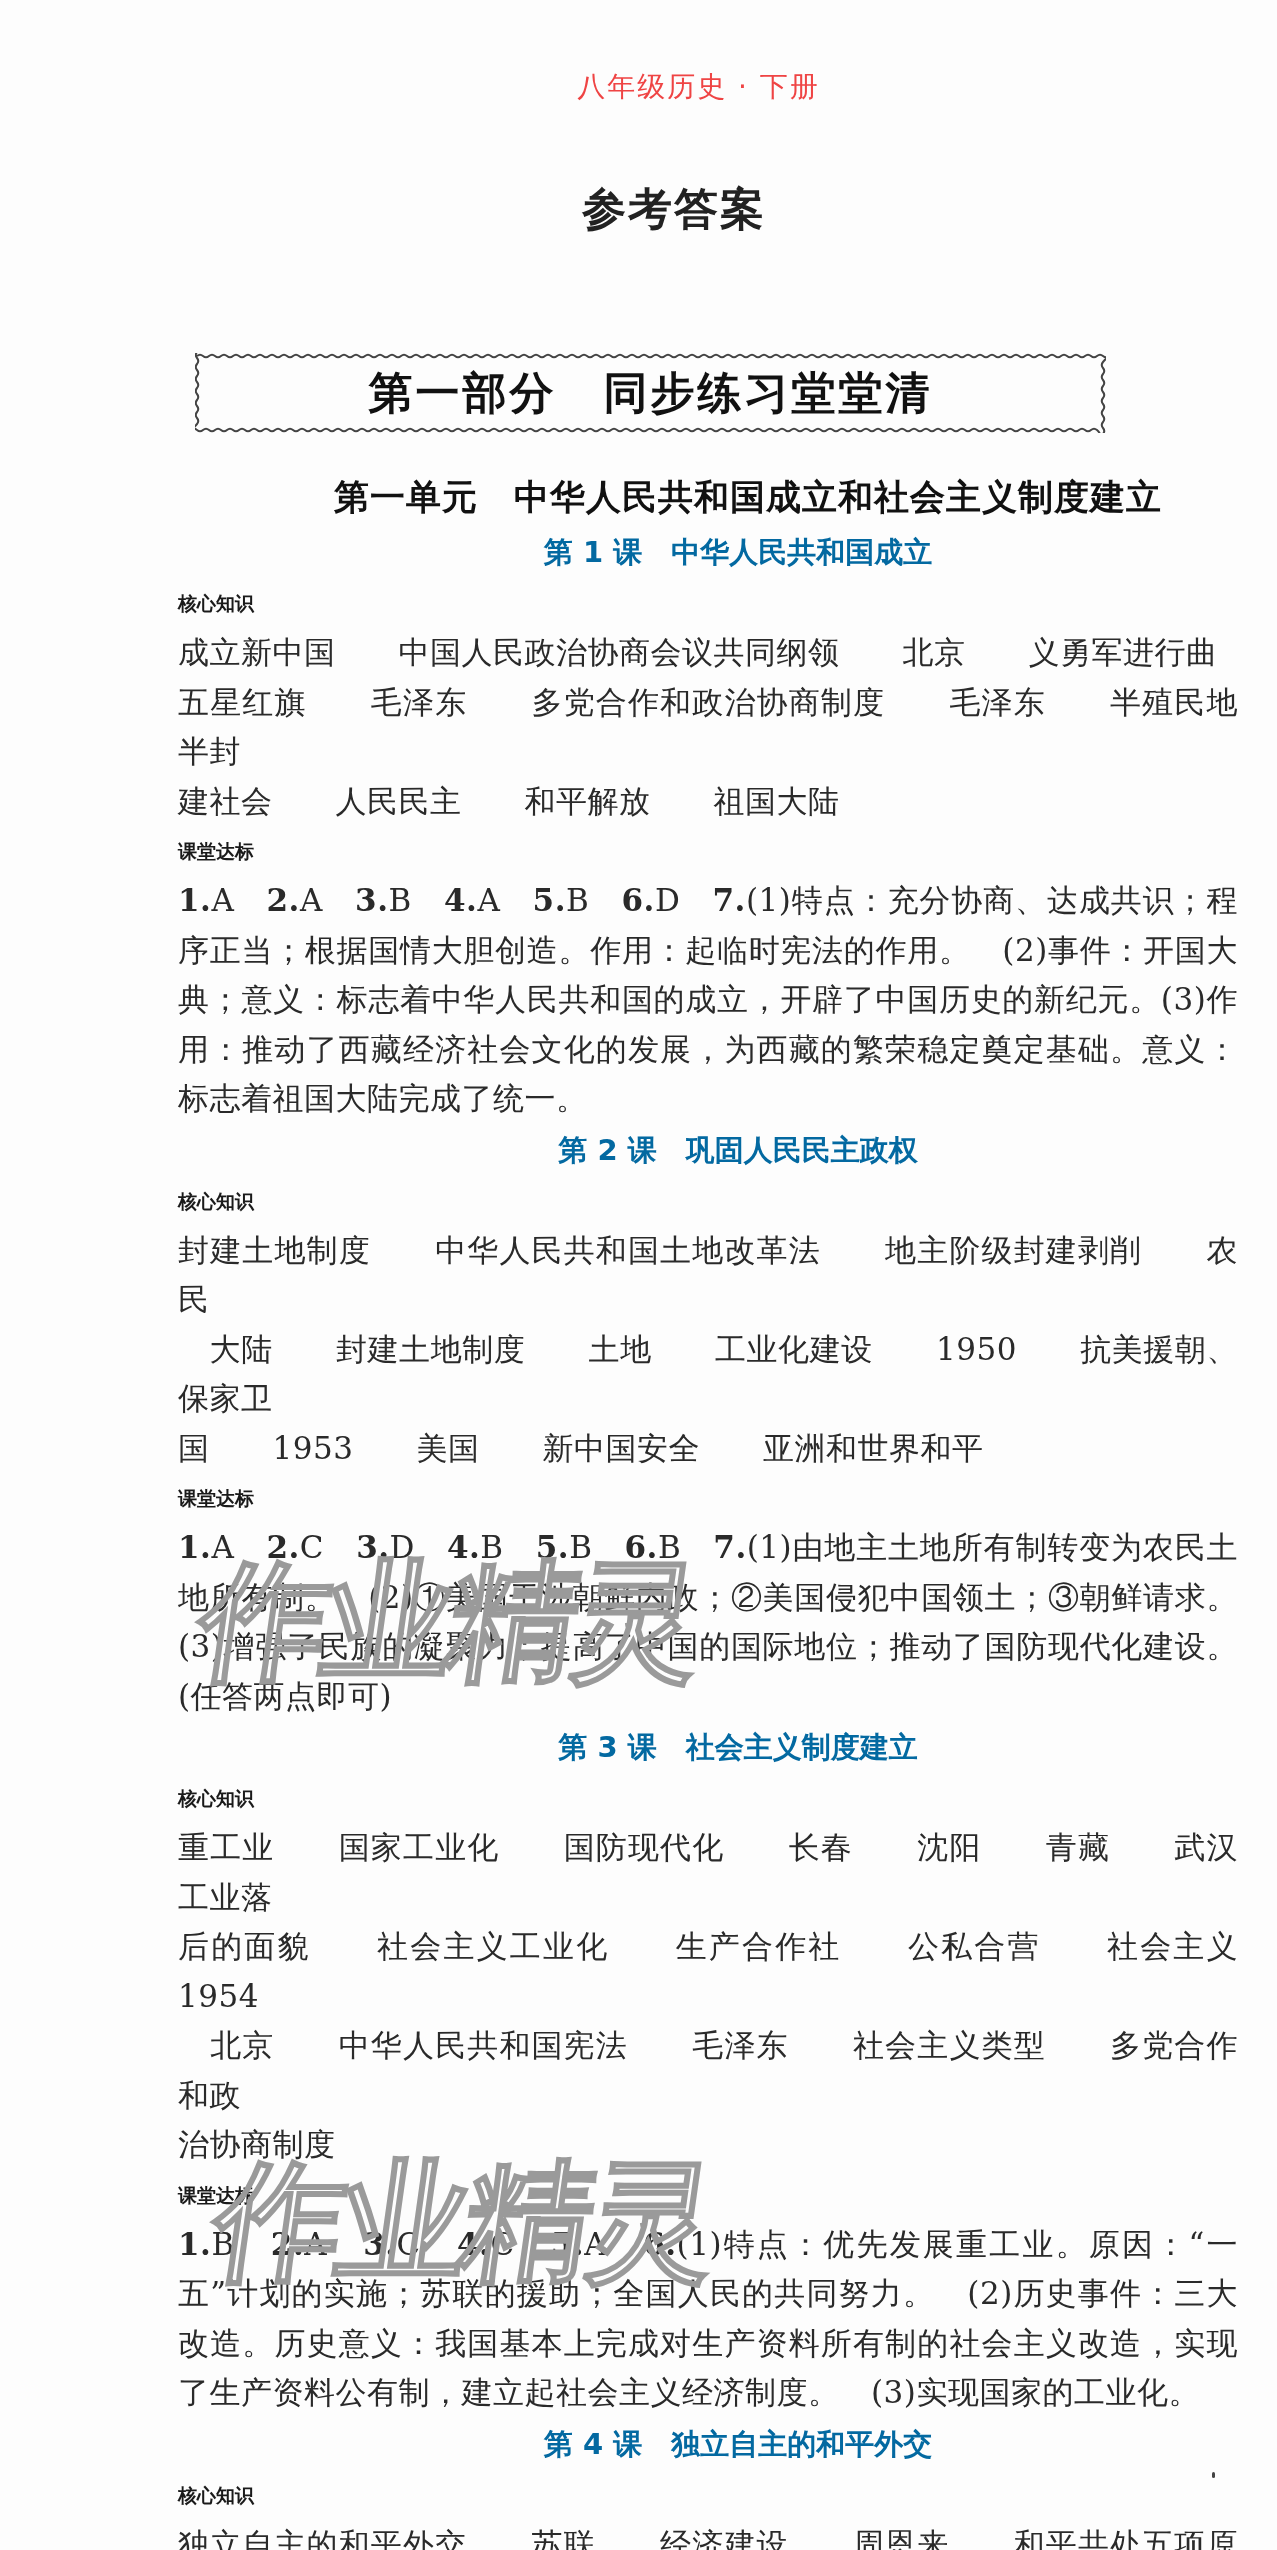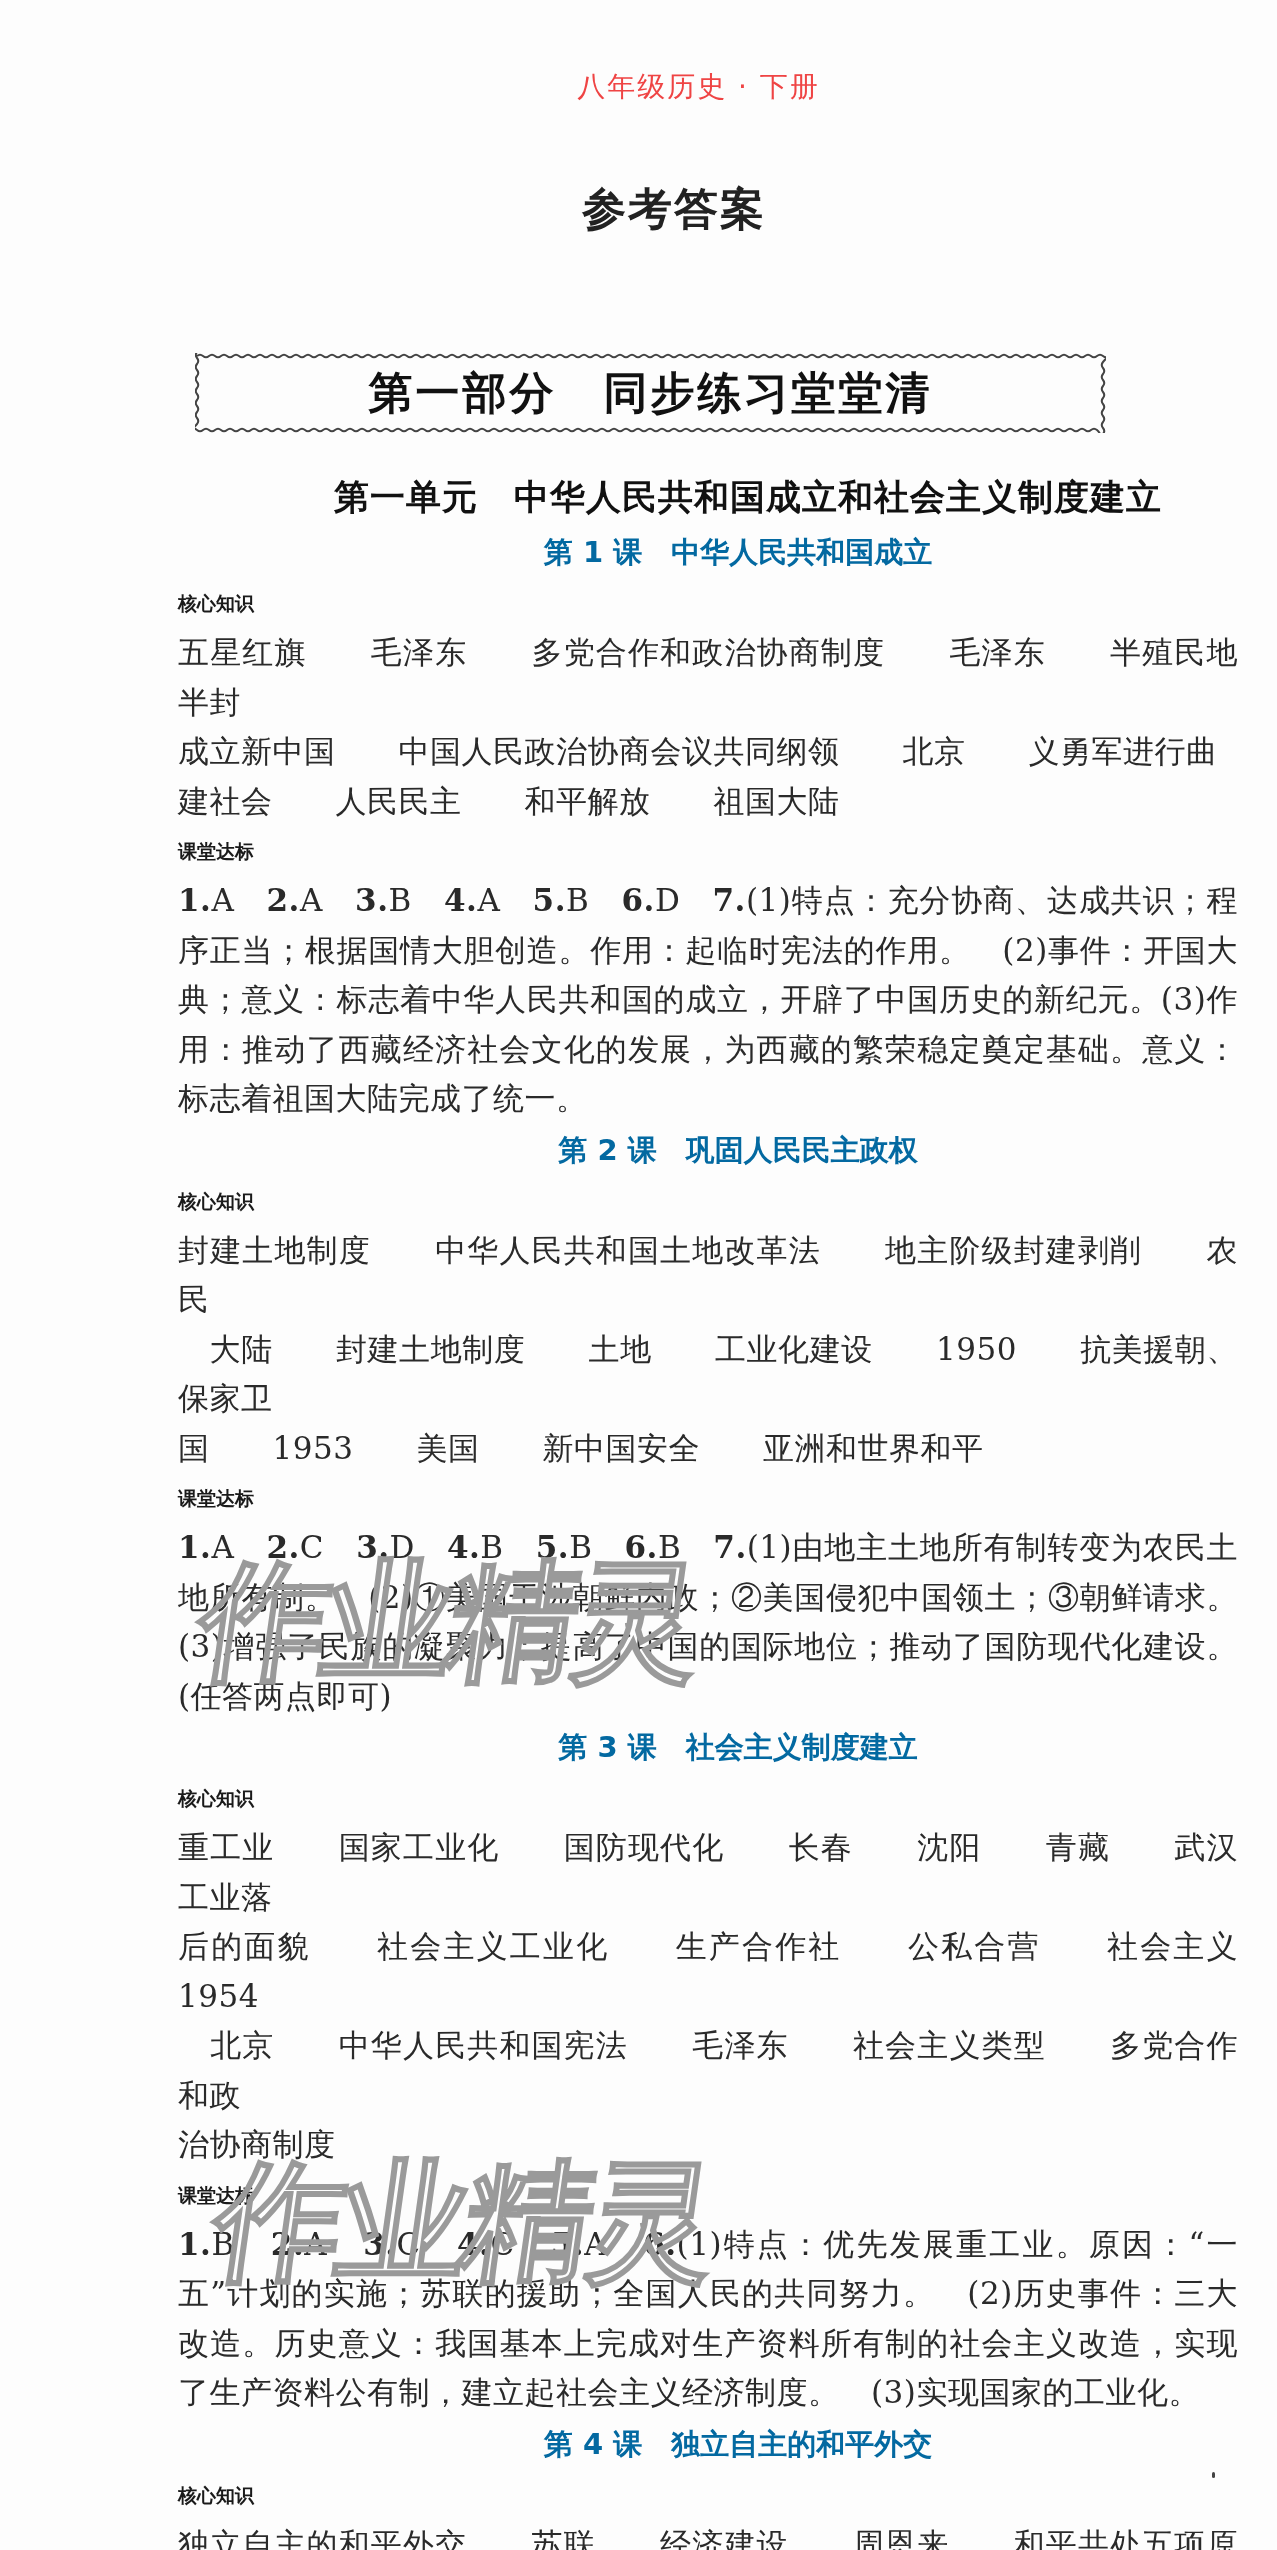--- a/index.html
+++ b/index.html
@@ -82,22 +82,22 @@
   <div class="part-title">第一部分　同步练习堂堂清</div>
 </div>
 
 <div class="content">
   <div class="unit-title">第一单元　中华人民共和国成立和社会主义制度建立</div>
 
   <section>
     <div class="lesson-title">第 1 课　中华人民共和国成立</div>
     <div class="section-label">核心知识</div>
     <div class="body-text">
+      <div>成立新中国　　中国人民政治协商会议共同纲领　　北京　　义勇军进行曲</div>
       <div>五星红旗　　毛泽东　　多党合作和政治协商制度　　毛泽东　　半殖民地半封</div>
-      <div>成立新中国　　中国人民政治协商会议共同纲领　　北京　　义勇军进行曲</div>
       <div>建社会　　人民民主　　和平解放　　祖国大陆</div>
     </div>
     <div class="section-label">课堂达标</div>
     <div class="body-text">
       <span class="qn">1.</span><span>A</span>&nbsp;&nbsp;
       <span class="qn">2.</span><span>A</span>&nbsp;&nbsp;
       <span class="qn">3.</span><span>B</span>&nbsp;&nbsp;
       <span class="qn">4.</span><span>A</span>&nbsp;&nbsp;
       <span class="qn">5.</span><span>B</span>&nbsp;&nbsp;
       <span class="qn">6.</span><span>D</span>&nbsp;&nbsp;

